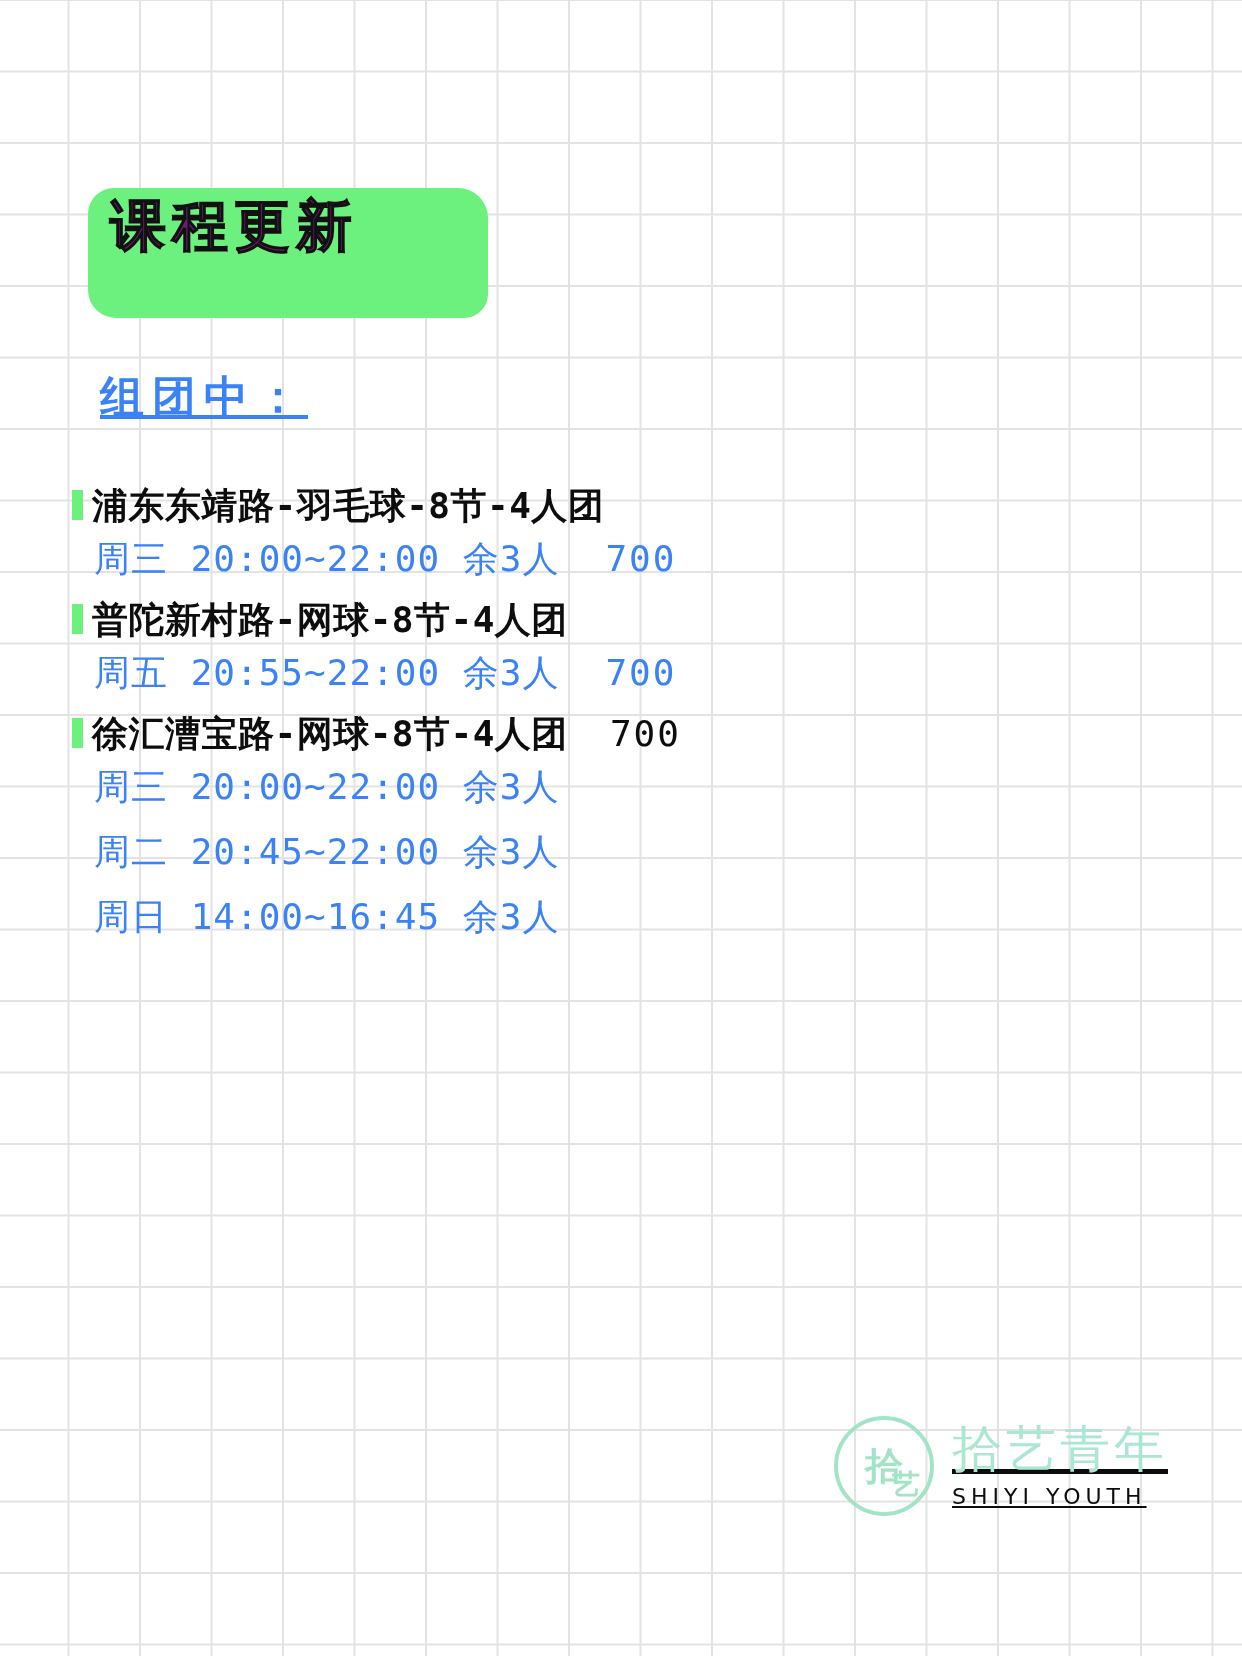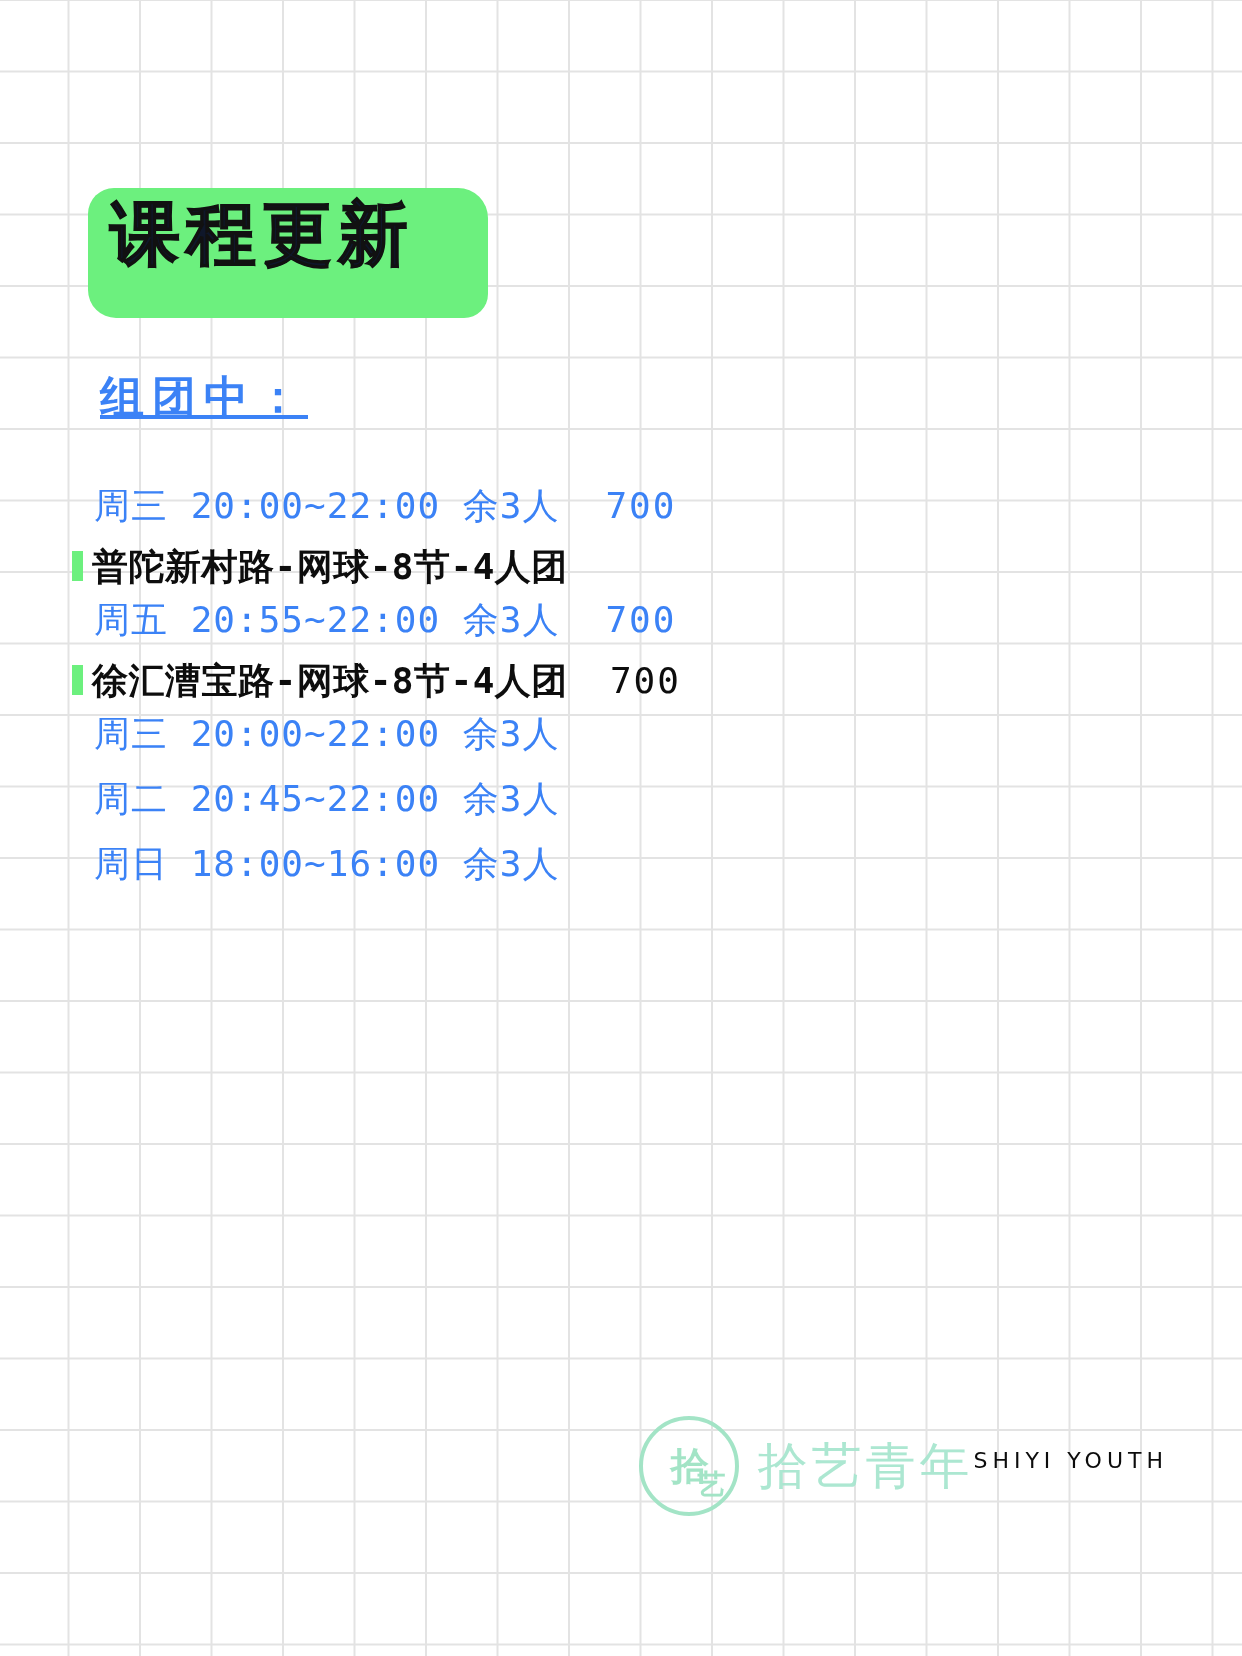--- a/index.html
+++ b/index.html
@@ -49,24 +49,24 @@
     width: 400px;
     height: 130px;
     background: #6cf07e;
     border-radius: 26px 30px 24px 28px;
     z-index: 0;
   }
   .title-text {
     position: relative;
     z-index: 1;
     font-family: "DejaVu Sans", sans-serif;
-    font-size: 70px;
+    font-size: 56px;
     font-weight: 700;
     letter-spacing: 6px;
-    color: #0f172a;
+    color: #701a75;
     line-height: 1.15;
     -webkit-text-stroke: 1.2px #111;
   }
   
   #section-heading {
     position: absolute;
     left: 100px;
     top: 368px;
     font-family: "DejaVu Sans Mono", monospace;
     font-size: 44px;
@@ -166,22 +166,23 @@
     position: absolute;
     bottom: 8px;
     right: 10px;
     font-family: "DejaVu Sans", sans-serif;
     font-size: 28px;
     color: #9fe3c4;
     font-weight: 600;
   }
   .wm-text {
     display: flex;
-    flex-direction: row;
+    flex-direction: column;
     justify-content: center;
+    text-decoration: underline;
   }
   .wm-cn {
     font-family: "DejaVu Sans", sans-serif;
     font-size: 50px;
     color: #a8e6cf;
     letter-spacing: 4px;
     line-height: 1.05;
   }
   .wm-en {
     font-family: "DejaVu Sans", sans-serif;
@@ -201,20 +202,24 @@
   <div id="title-wrap">
     <div class="title-highlight">
       <span class="title-text">课程更新</span>
     </div>
   </div>
 
   <div id="section-heading">组团中：</div>
 
   <div id="course-list">
       <div class="course-block">
+        <div class="course-title-row">
+          <span class="bullet"></span>
+          <div class="course-title"><span>浦东东靖路-羽毛球-8节-4人团</span></div>
+        </div>
         <div class="session-row">
           <span class="session-text">周三 20:00~22:00 余3人</span>
           <span class="session-price">700</span>
         </div>
       </div>
       <div class="course-block">
         <div class="course-title-row">
           <span class="bullet"></span>
           <div class="course-title"><span>普陀新村路-网球-8节-4人团</span></div>
         </div>
@@ -228,21 +233,21 @@
           <span class="bullet"></span>
           <div class="course-title"><span>徐汇漕宝路-网球-8节-4人团</span><span class="price-inline">700</span></div>
         </div>
         <div class="session-row">
           <span class="session-text">周三 20:00~22:00 余3人</span>
         </div>
         <div class="session-row">
           <span class="session-text">周二 20:45~22:00 余3人</span>
         </div>
         <div class="session-row">
-          <span class="session-text">周日 18:00~16:00 余3人</span>
+          <span class="session-text">周日 14:00~16:45 余3人</span>
         </div>
       </div>
     </div>
 
   <div id="watermark">
     <div class="wm-logo">
       <span class="wm-logo-char">拾</span>
       <span class="wm-logo-sub">艺</span>
     </div>
     <div class="wm-text">

